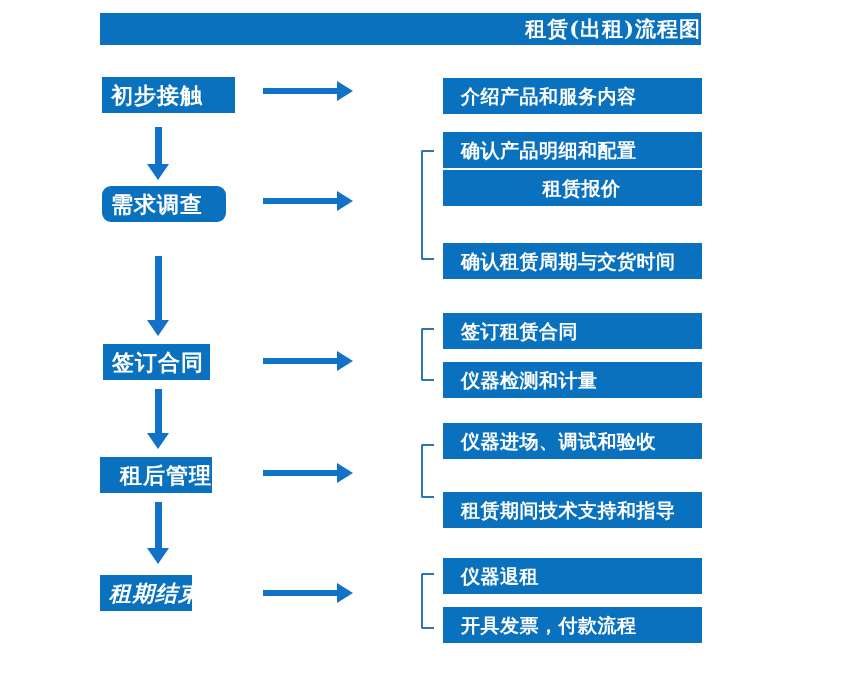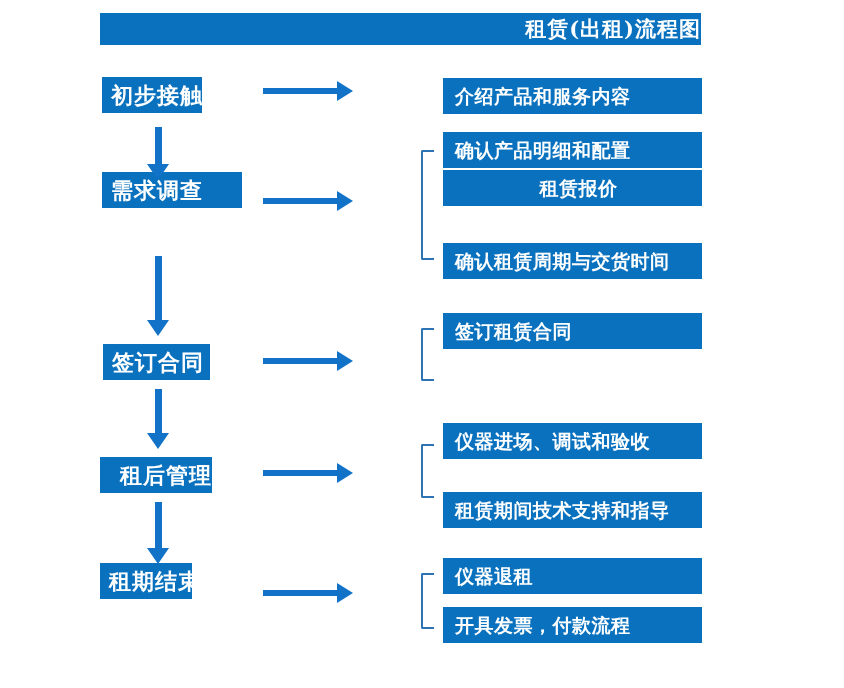--- a/index.html
+++ b/index.html
@@ -17,31 +17,31 @@
     color:#ffffff;font-weight:bold;font-size:21px;line-height:32px;
     text-align:right;letter-spacing:1px;
   }
   
   .step-box{
     position:absolute;height:36px;box-sizing:border-box;
     background:var(--box-blue,#0971BE);
     color:#ffffff;font-weight:bold;font-size:22px;line-height:36px;
     padding-left:9px;white-space:nowrap;letter-spacing:1px;
   }
-  #s1{left:102px;top:77px;width:100px;}
-  #s2{left:102px;top:172px;width:140px;}
+  #s1{left:102px;top:77px;width:133px;}
+  #s2{left:102px;top:186px;width:124px;border-radius:9px;}
   #s3{left:103px;top:344px;width:107px;}
   #s4{left:100px;top:457px;width:112px;text-align:right;}
-  #s5{left:100px;top:563px;width:92px;}
+  #s5{left:100px;top:575px;width:92px;font-style:italic;}
   
   .out-box{
     position:absolute;left:443px;width:259px;height:36px;box-sizing:border-box;
     background:var(--box-blue,#0971BE);
     color:#ffffff;font-weight:bold;font-size:19px;line-height:36px;
-    padding-left:12px;white-space:nowrap;letter-spacing:0.5px;
+    padding-left:18px;white-space:nowrap;letter-spacing:0.5px;
   }
   #r1{top:78px;}  #r2{top:132px;} #r3{top:170px;text-align:center;} #r4{top:243px;}
   #r5{top:313px;} #r6{top:362px;} #r7{top:423px;} #r8{top:492px;}
   #r9{top:558px;} #r10{top:607px;}
   
   .v-shaft{position:absolute;width:7px;background:var(--arrow-blue,#1172C8);}
   .v-head{position:absolute;width:0;height:0;
     border-left:11px solid transparent;border-right:11px solid transparent;
     border-top:16px solid var(--arrow-blue,#1172C8);}
   #va1s{left:155px;top:127px;height:37px;} #va1h{left:147px;top:164px;}
@@ -105,18 +105,19 @@
   <div class="bracket" id="b2"></div>
   <div class="bracket" id="b3"></div>
   <div class="bracket" id="b4"></div>
   <div class="bracket" id="b5"></div>
 
   <div class="out-box" id="r1">介绍产品和服务内容</div>
   <div class="out-box" id="r2">确认产品明细和配置</div>
   <div class="out-box" id="r3">租赁报价</div>
   <div class="out-box" id="r4">确认租赁周期与交货时间</div>
   <div class="out-box" id="r5">签订租赁合同</div>
+  <div class="out-box" id="r6">仪器检测和计量</div>
   <div class="out-box" id="r7">仪器进场、调试和验收</div>
   <div class="out-box" id="r8">租赁期间技术支持和指导</div>
   <div class="out-box" id="r9">仪器退租</div>
   <div class="out-box" id="r10">开具发票，付款流程</div>
 
 </div>
 
 </body></html>

